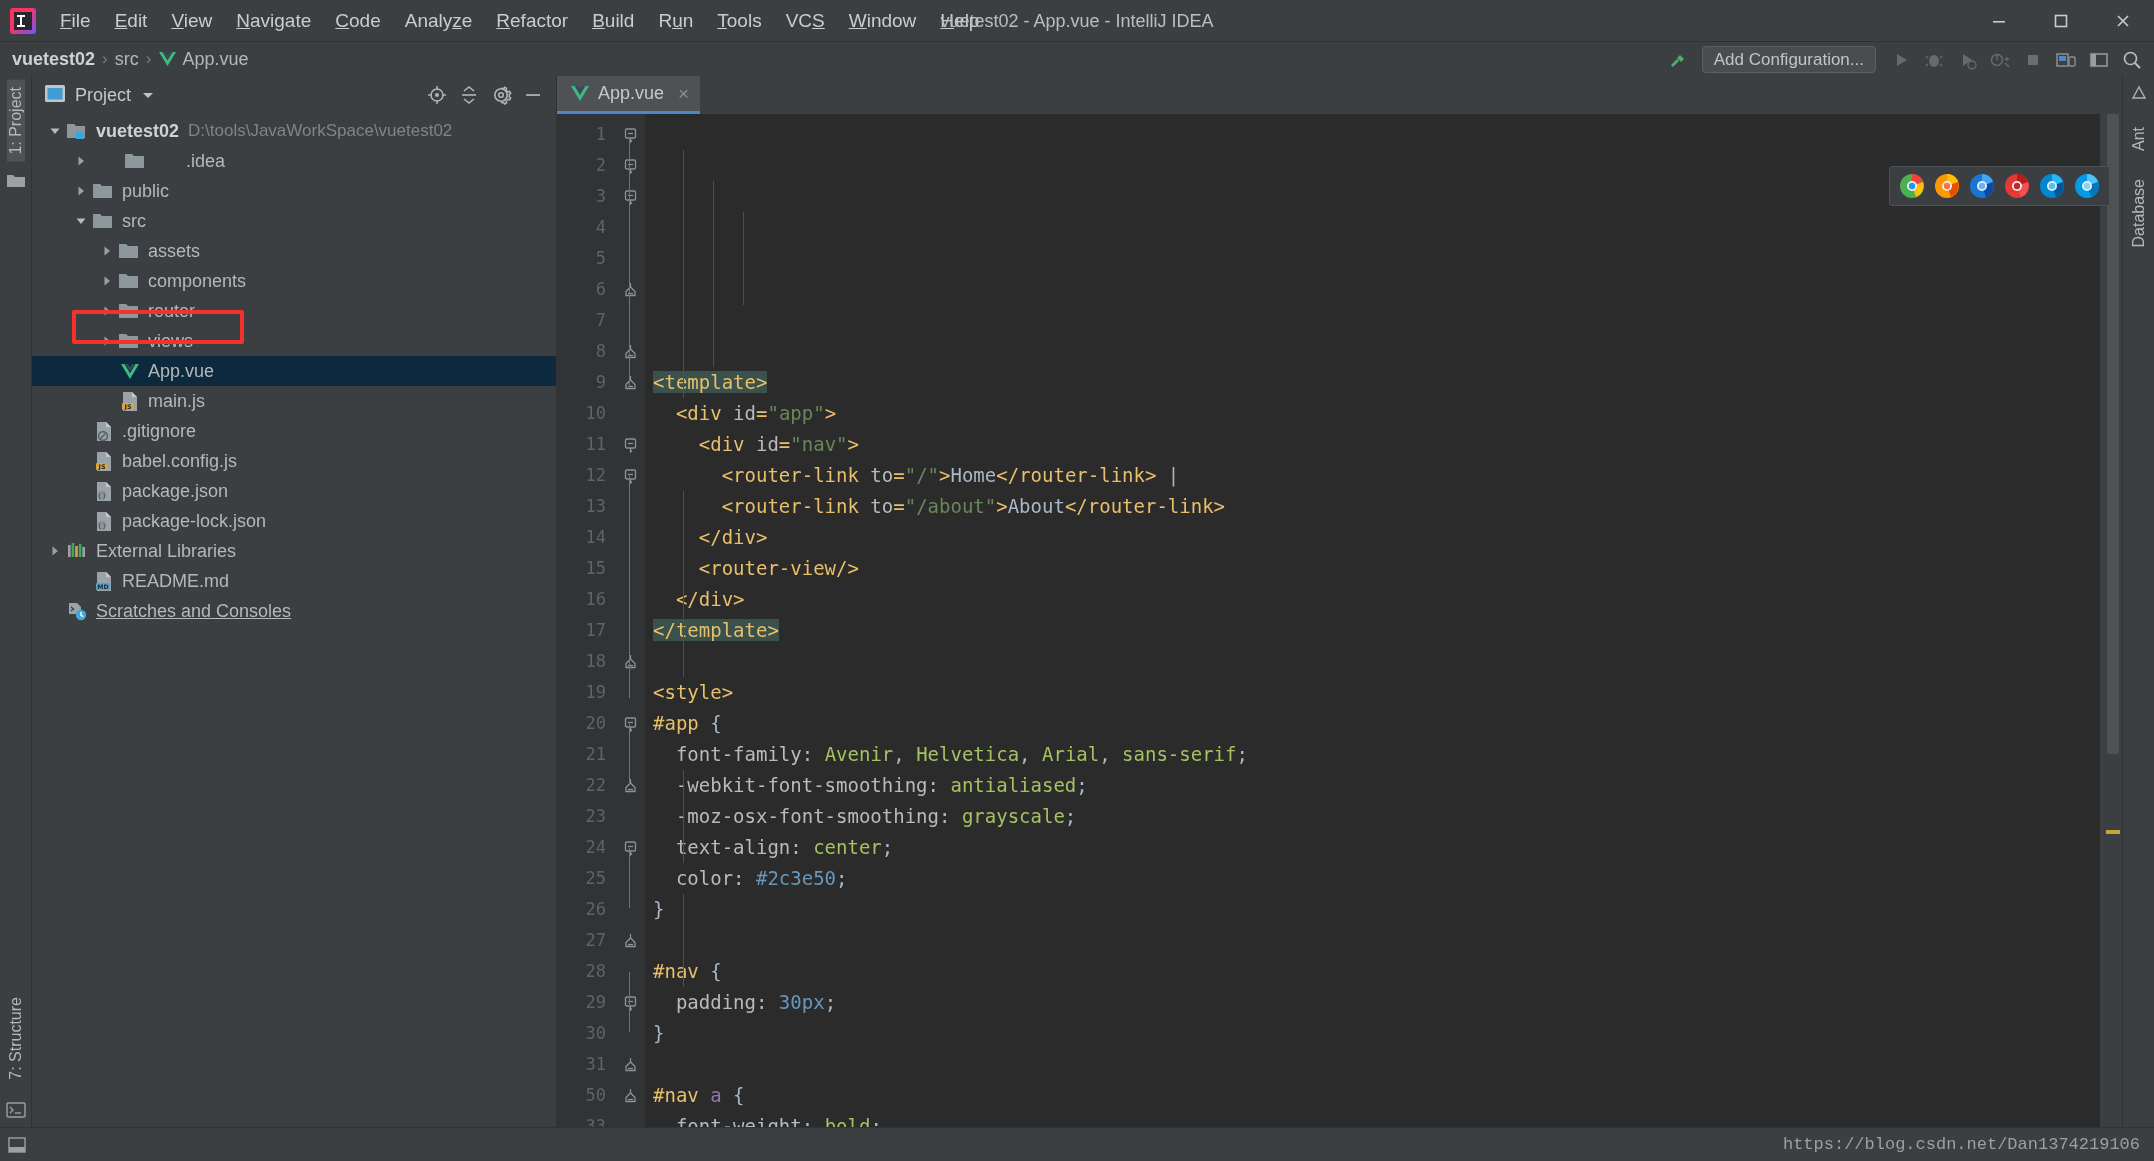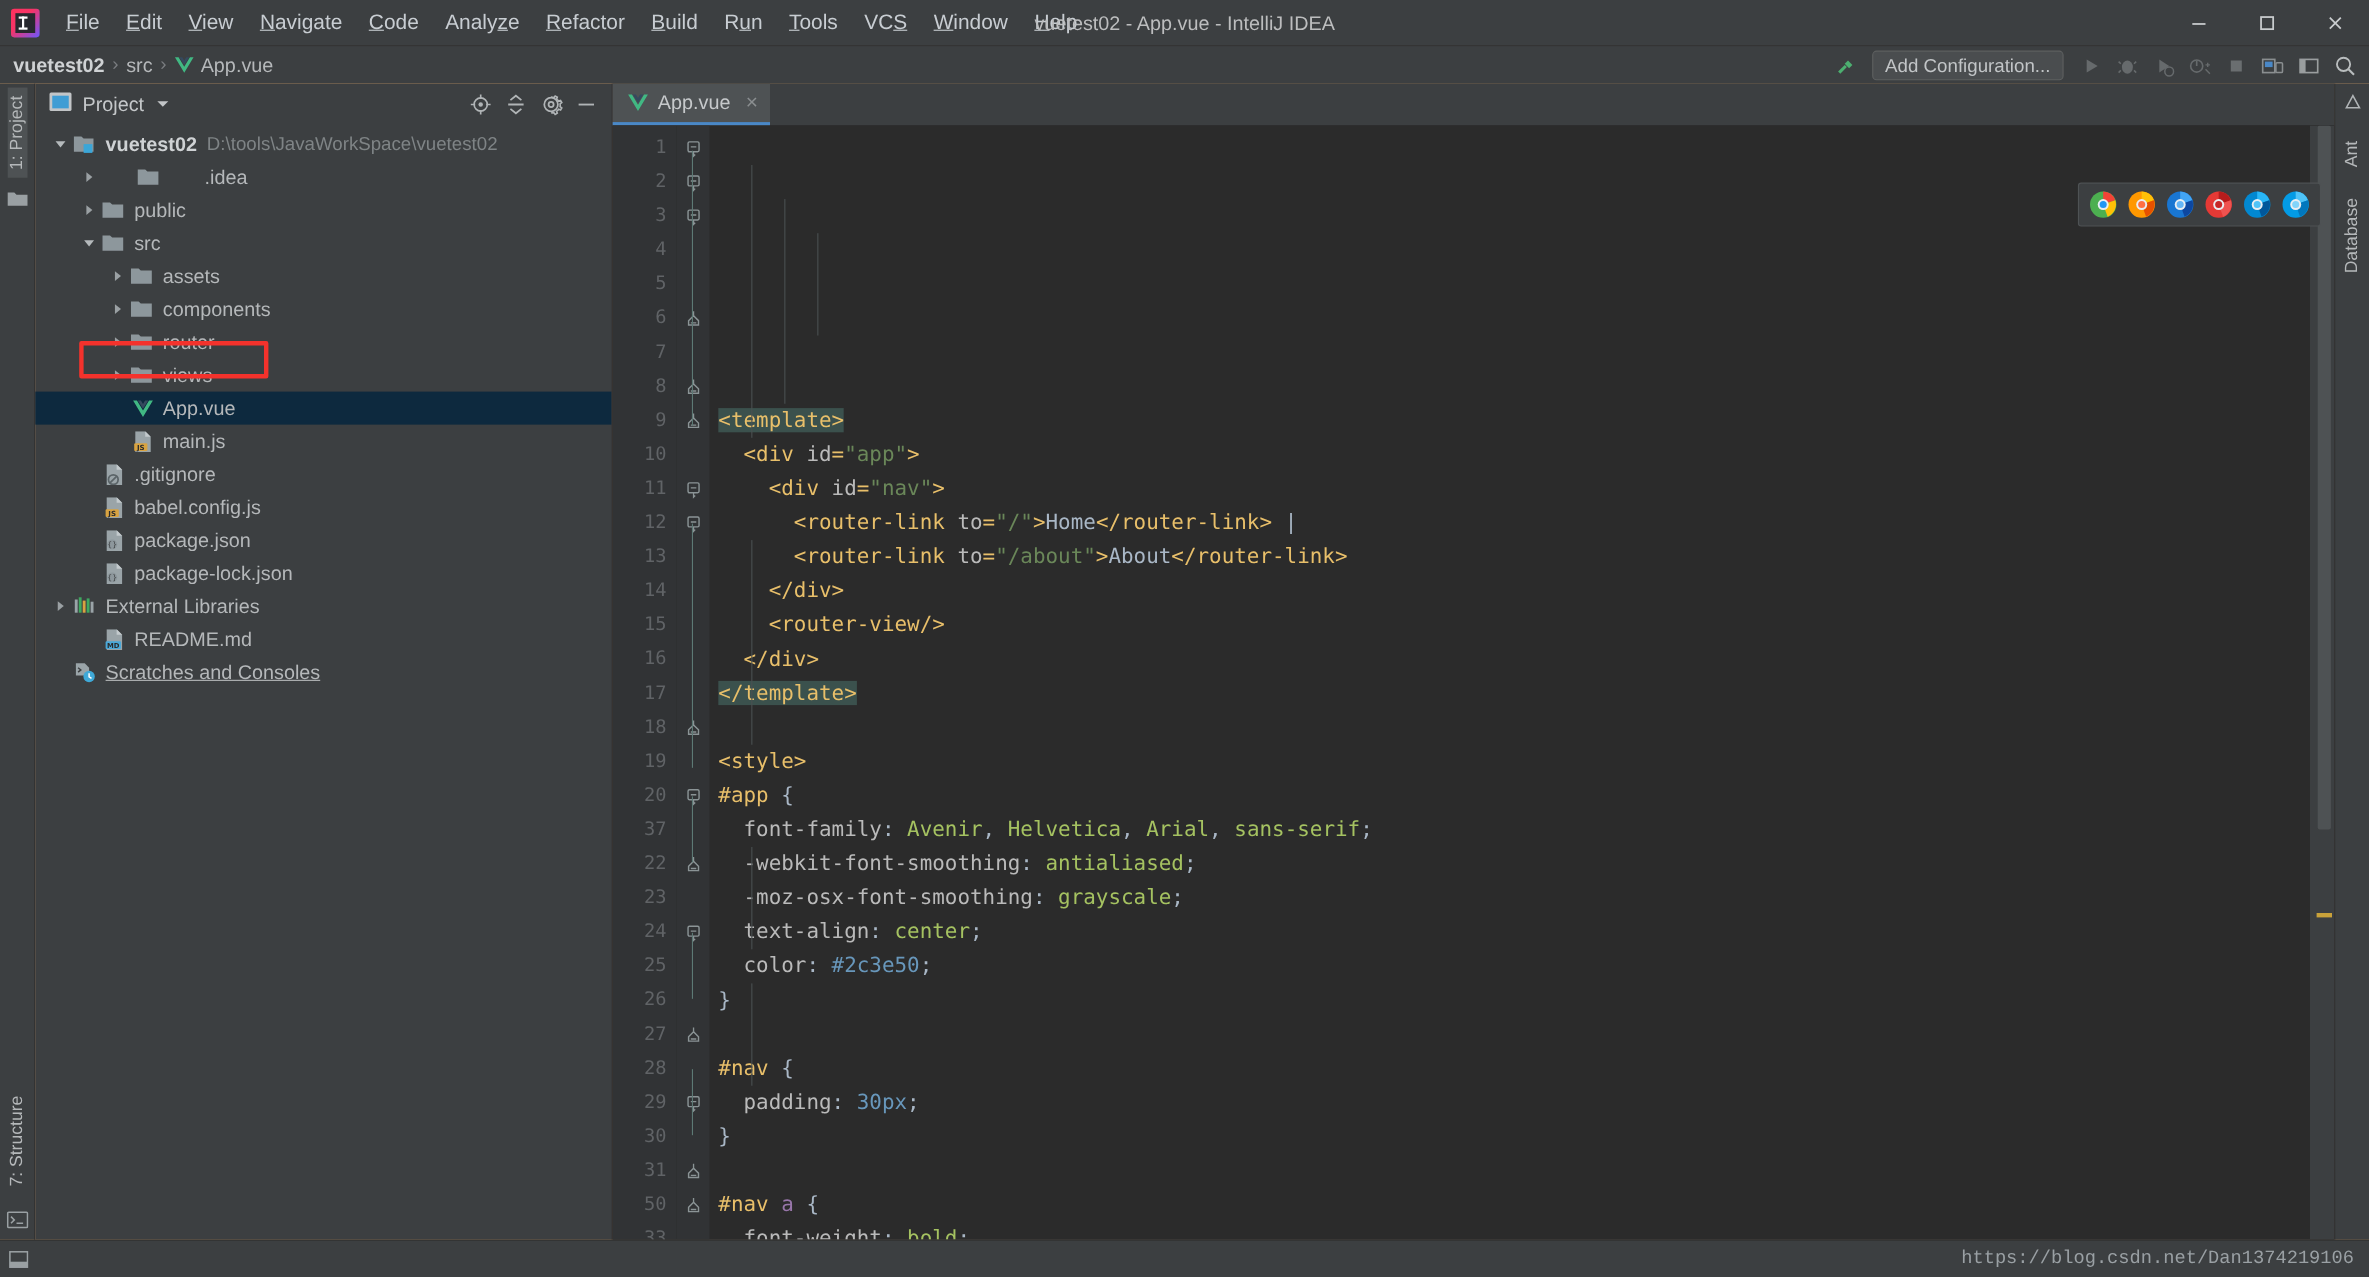--- a/index.html
+++ b/index.html
@@ -2,21 +2,21 @@
 <html><head>
 <meta charset="utf-8">
 <style>
   * { margin:0; padding:0; box-sizing:border-box; }
   html,body { width:2154px; height:1161px; overflow:hidden; background:#3c3f41; }
   body {
     font-family:"Liberation Sans", sans-serif;
     color:#bbbbbb;
     -webkit-font-smoothing:antialiased;
   }
-  .app { position:relative; width:2154px; height:1161px; display:flex; flex-direction:column; background:#fdba74; }
+  .app { position:relative; width:2154px; height:1161px; display:flex; flex-direction:column; background:#7dd3fc; }
 
   
   .titlebar {
     height:41px; background:#3c3f41; display:flex; align-items:center;
     position:relative; flex:0 0 41px;
   }
   .ij-logo { width:30px; height:30px; margin-left:8px; margin-right:10px; position:relative; flex:0 0 30px; }
   .ij-logo svg { display:block; }
   .menu { display:flex; align-items:center; height:100%; }
   .menu-item {
@@ -623,21 +623,21 @@
             <div class="gl">11</div>
             <div class="gl">12</div>
             <div class="gl">13</div>
             <div class="gl">14</div>
             <div class="gl">15</div>
             <div class="gl">16</div>
             <div class="gl">17<span class="swatch" style="background: rgb(44, 62, 80); right: -28px;"></span></div>
             <div class="gl">18</div>
             <div class="gl">19</div>
             <div class="gl">20</div>
-            <div class="gl">37</div>
+            <div class="gl">21</div>
             <div class="gl">22</div>
             <div class="gl">23</div>
             <div class="gl">24</div>
             <div class="gl">25</div>
             <div class="gl">26<span class="swatch" style="background: rgb(44, 62, 80); right: -28px;"></span></div>
             <div class="gl">27</div>
             <div class="gl">28</div>
             <div class="gl">29</div>
             <div class="gl">30<span class="swatch" style="background: rgb(66, 185, 131); right: -28px;"></span></div>
             <div class="gl">31</div>

